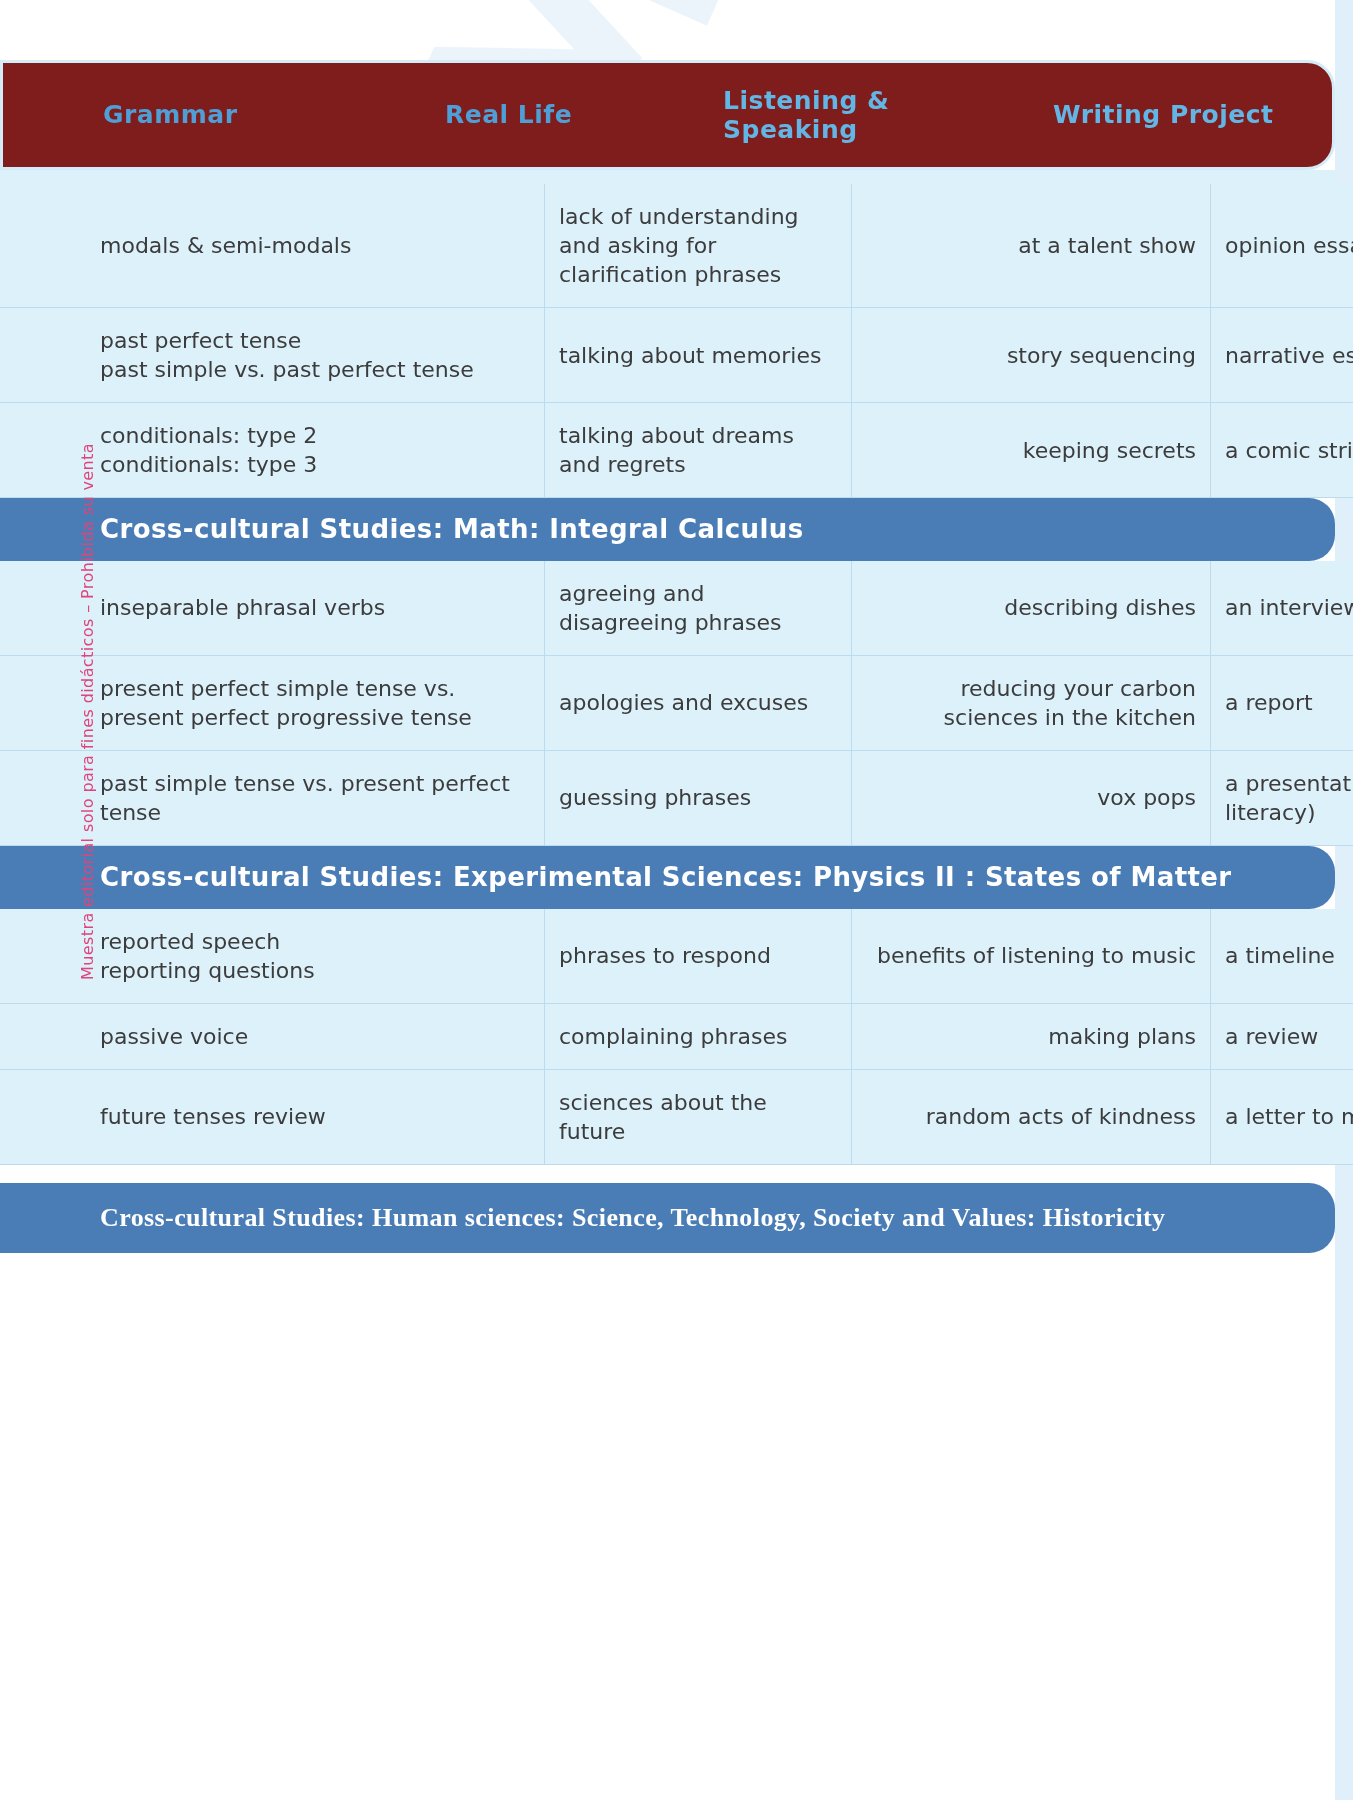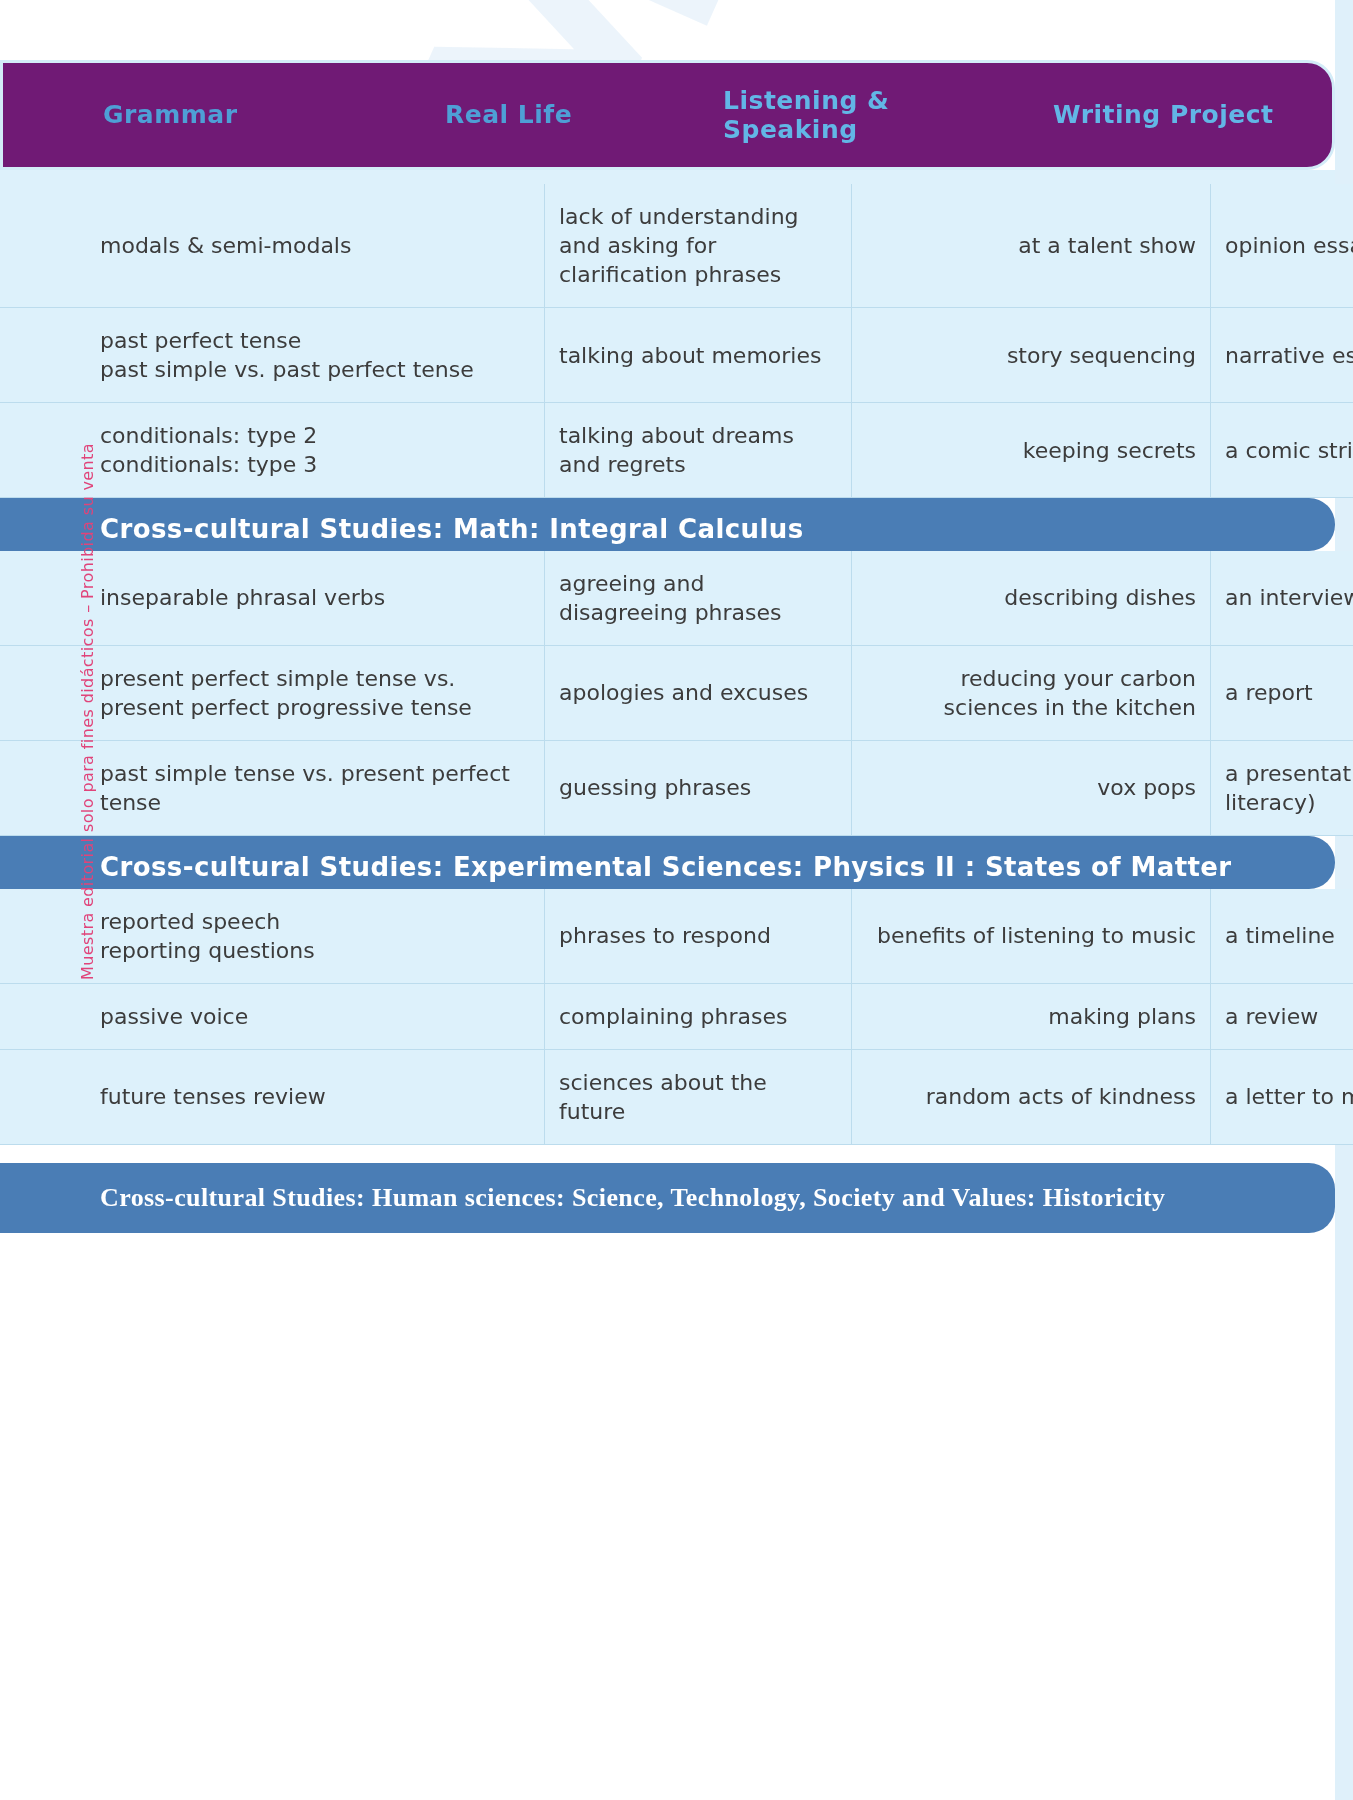--- a/index.html
+++ b/index.html
@@ -37,21 +37,21 @@
     top: 60px;
     width: 1335px;
   }
 
   
   .header-row {
     position: relative;
     margin-left: 0;
     width: 1335px;
     height: 110px;
-    background: #701a75;
+    background: #7f1d1d;
     border: 3px solid #d3ecf8;
     border-radius: 0 28px 28px 0;
     box-sizing: border-box;
     display: flex;
     align-items: center;
   }
   .header-cell {
     font-weight: bold;
     font-size: 25px;
     color: #5aa9dd;
@@ -88,21 +88,21 @@
   .tbl td.col3 { width: 330px; border-right: 1px solid #bcdced; text-align: right; }
   .tbl td.col4 { width: 297px; }
 
   .band {
     width: 1335px;
     background: #4a7db5;
     color: #ffffff;
     font-weight: bold;
     font-size: 26px;
     letter-spacing: 0.4px;
-    padding: 14px 24px 4px 100px;
+    padding: 14px 24px 14px 100px;
     box-sizing: border-box;
     border-radius: 0 26px 26px 0;
     line-height: 1.33;
   }
   .band.tall { padding-top: 18px; padding-bottom: 18px; font-family: Liberation Serif, serif; }
 
   .spacer-top { height: 14px; background: #ddf1fb; }
   .spacer-band { height: 18px; background: #ffffff; }
 
   

